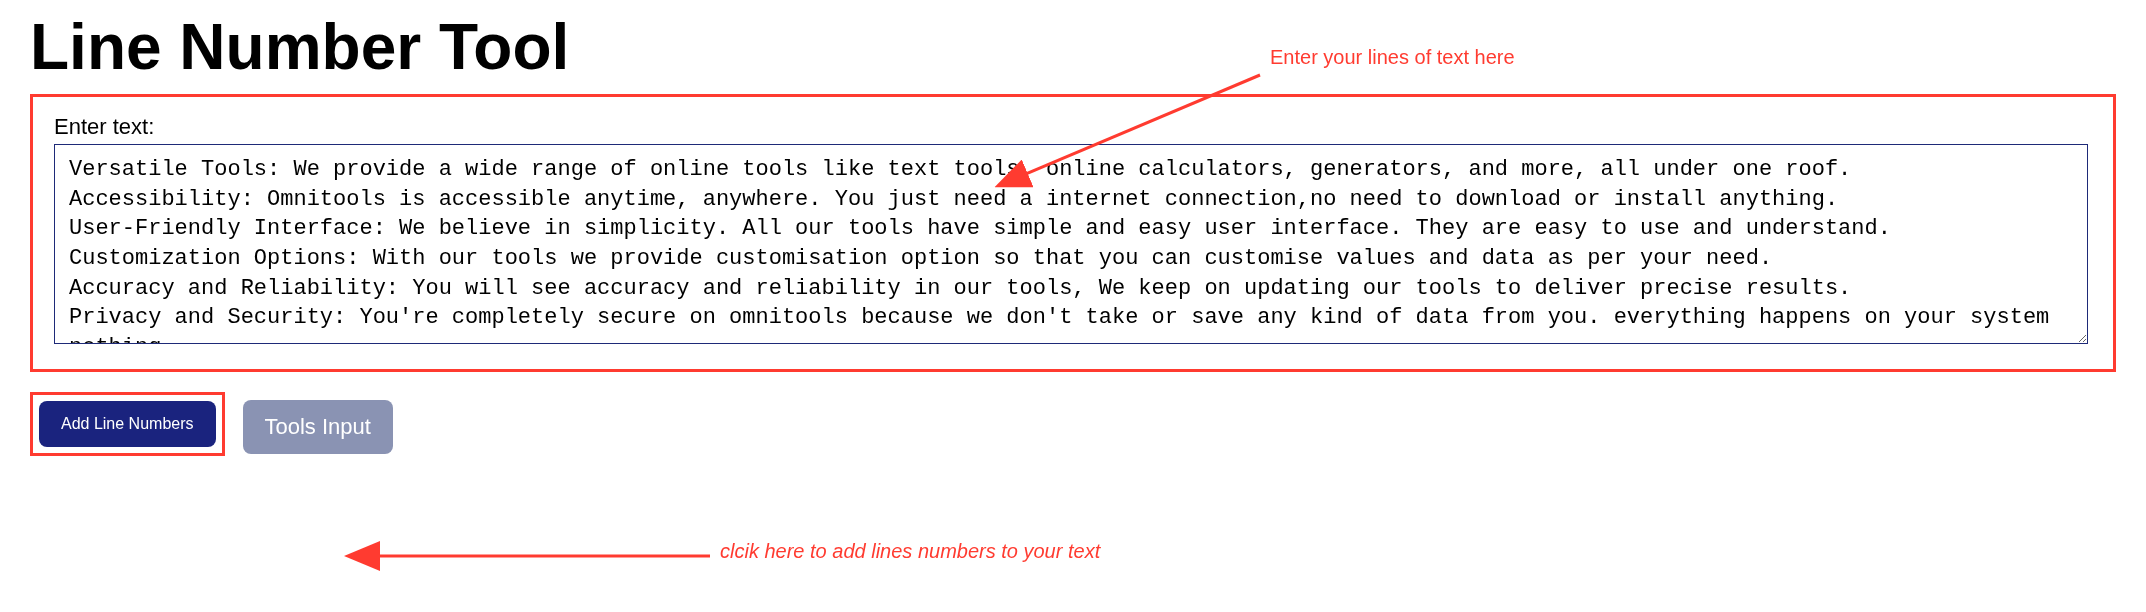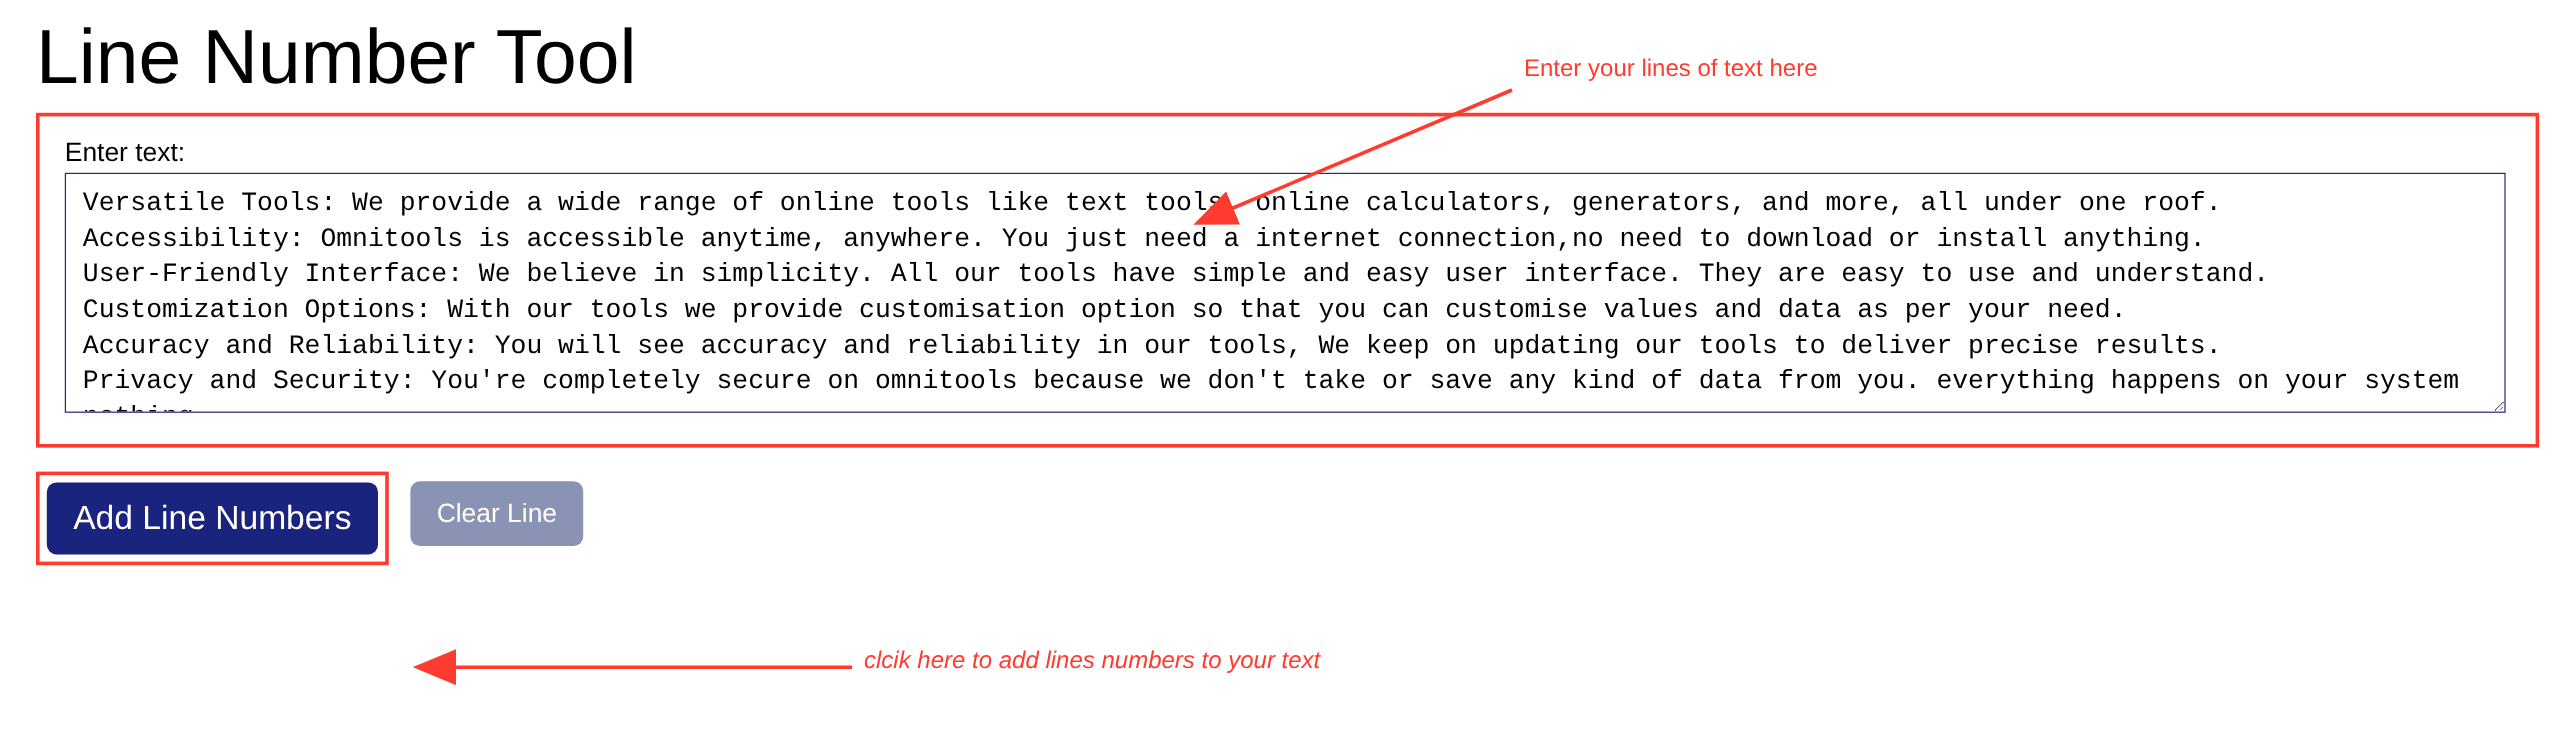--- a/index.html
+++ b/index.html
@@ -12,21 +12,21 @@
       background: #ffffff;
       position: relative;
       width: 2146px;
       height: 612px;
     }
     .container {
       padding: 0 30px;
     }
     h1 {
       font-size: 64px;
-      font-weight: normal;
+      font-weight: bold;
       margin: 10px 0 10px 0;
       color: #000;
     }
     .input-section {
       border: 3px solid #ff3b30;
       padding: 13px;
       margin-bottom: 20px;
     }
     .input-label {
       font-size: 22px;
@@ -54,21 +54,21 @@
     }
     .btn-primary-wrap {
       border: 3px solid #ff3b30;
       padding: 6px;
       display: inline-block;
     }
     .btn-primary {
       background: #1a237e;
       color: #ffffff;
       border: none;
-      font-size: 28px;
+      font-size: 16px;
       padding: 14px 22px;
       border-radius: 8px;
       cursor: pointer;
     }
     .btn-secondary {
       background: #8a93b3;
       color: #ffffff;
       border: none;
       font-size: 22px;
       padding: 14px 22px;
@@ -116,21 +116,21 @@
 User-Friendly Interface: We believe in simplicity. All our tools have simple and easy user interface. They are easy to use and understand.
 Customization Options: With our tools we provide customisation option so that you can customise values and data as per your need.
 Accuracy and Reliability: You will see accuracy and reliability in our tools, We keep on updating our tools to deliver precise results.
 Privacy and Security: You're completely secure on omnitools because we don't take or save any kind of data from you. everything happens on your system nothing</textarea>
   </div>
 
   <div class="button-row">
     <div class="btn-primary-wrap">
       <button class="btn-primary">Add Line Numbers</button>
     </div>
-    <button class="btn-secondary">Clear Line</button>
+    <button class="btn-secondary">Tools Input</button>
   </div>
 </div>
 
 <div class="annotation annotation-1">Enter your lines of text here</div>
 <div class="annotation annotation-2">clcik here to add lines numbers to your text</div>
 
 <svg class="arrow" style="top:0; left:0; width:2146px; height:612px;">
   <defs>
     <marker id="arrowhead" markerWidth="12" markerHeight="10" refX="10" refY="5" orient="auto">
       <polygon points="0 0, 12 5, 0 10" fill="#ff3b30"></polygon>

